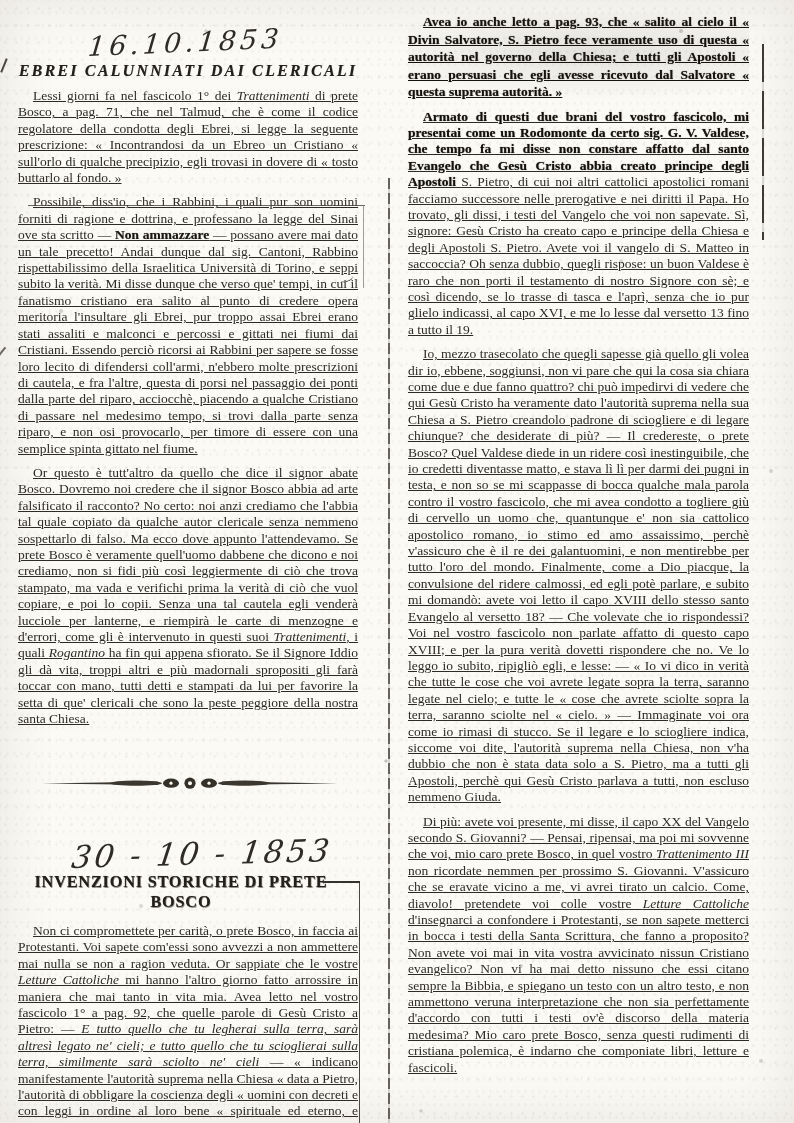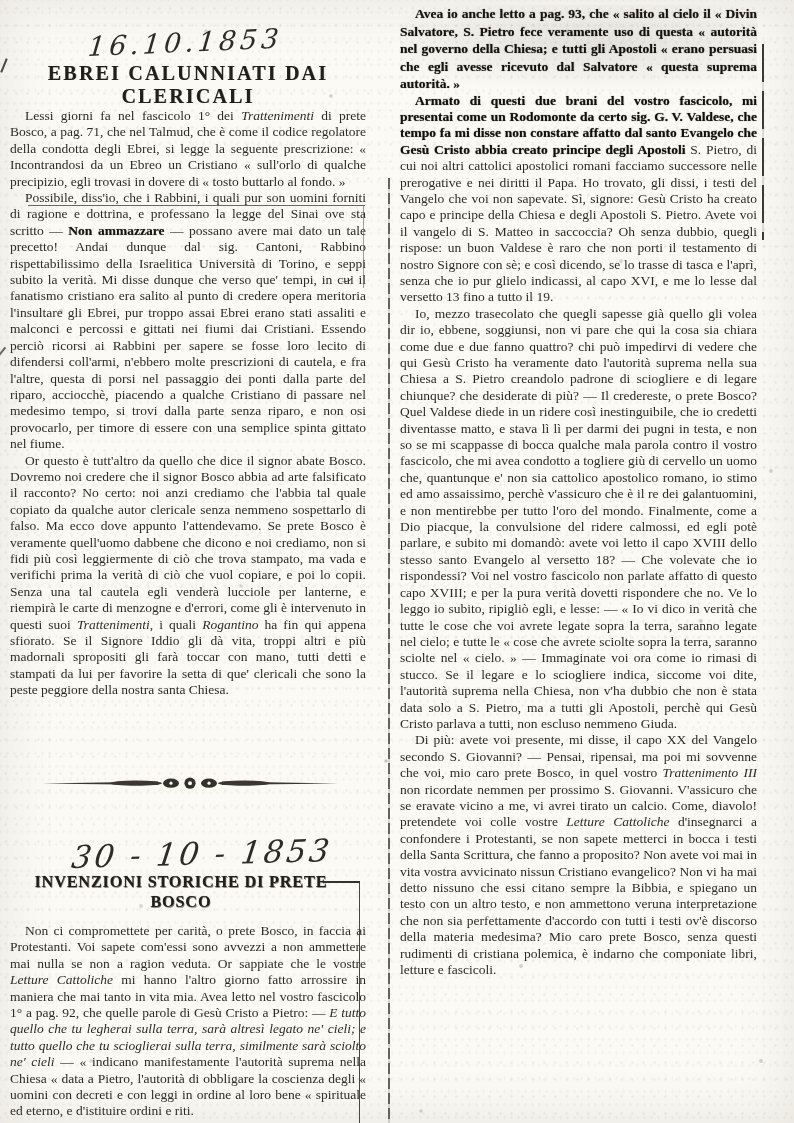--- a/index.html
+++ b/index.html
@@ -16,38 +16,38 @@
     color:#2d2a24;
   }
   .page::after{content:"";position:absolute;inset:0;pointer-events:none;
     box-shadow:inset 0 0 55px rgba(110,100,82,.14);}
   .col{position:absolute;top:0;}
   .col-left{left:10px;width:356px;height:1123px;}
   .col-right{left:400px;top:5px;width:357px;height:1118px;overflow:hidden;}
   .stack-a{position:absolute;top:0;left:0;width:356px;height:770px;overflow:hidden;}
   .stack-b{position:absolute;top:770px;left:0;width:356px;height:353px;overflow:hidden;}
 
-  p.body{margin:0;font-size:13.5px;line-height:16.4px;text-align:justify;
-    text-indent:15px;color:#2e2b25;}
+  p.body{margin:8px;font-size:13.5px;line-height:16.4px;text-align:justify;
+    text-indent:15px;color:#2e2b25;text-decoration:underline;}
   span.italic{font-style:italic;}
   span.bold{font-weight:bold;color:#1a1713;text-shadow:0 0 .8px rgba(30,25,18,.55);}
   p.para-heavy{font-weight:bold;line-height:17.5px;color:#16130f;
     text-shadow:0 0 1px rgba(35,30,22,.65);
     background:radial-gradient(ellipse 95% 70% at 55% 45%, rgba(75,68,58,.13), rgba(75,68,58,0) 78%);}
   p.para-mixed span.bold{color:#15120e;text-shadow:0 0 1px rgba(35,30,22,.7);}
 
   .hand{font-family:"DejaVu Serif", serif;font-style:italic;color:#2f2c26;white-space:nowrap;}
   .hand-1{margin:20px 0 0 78px;font-size:27px;line-height:42px;letter-spacing:4px;
     transform:rotate(-2.5deg) skewX(-8deg);}
   .hand-2{margin:44px 0 0 62px;font-size:31px;line-height:38px;letter-spacing:3px;
     transform:rotate(-1.5deg) skewX(-9deg);}
 
   h2.headline{margin:0;text-align:center;font-weight:bold;color:#23201a;}
-  .headline-1{margin-top:14px;margin-bottom:13px;font-size:20px;letter-spacing:2.2px;
-    text-shadow:.5px .4px 0 rgba(45,40,30,.45);}
+  .headline-1{margin-top:14px;margin-bottom:13px;font-size:16px;letter-spacing:2.2px;
+    text-shadow:.5px .4px 0 rgba(45,40,30,.45);font-style:italic;}
   .headline-2{margin-top:12px;font-size:17px;letter-spacing:.8px;
     transform:scaleX(.96);transform-origin:left center;
     text-shadow:.7px .5px 0 rgba(45,40,30,.5), 0 0 1px rgba(45,40,30,.35);}
   .stack-b p.body{margin-top:11px;}
 
   .divider{margin:6px 0 0 30px;width:300px;height:14px;}
 
   
   .art{position:absolute;pointer-events:none;}
   .rule-gutter{left:388px;top:178px;width:1.6px;height:945px;

